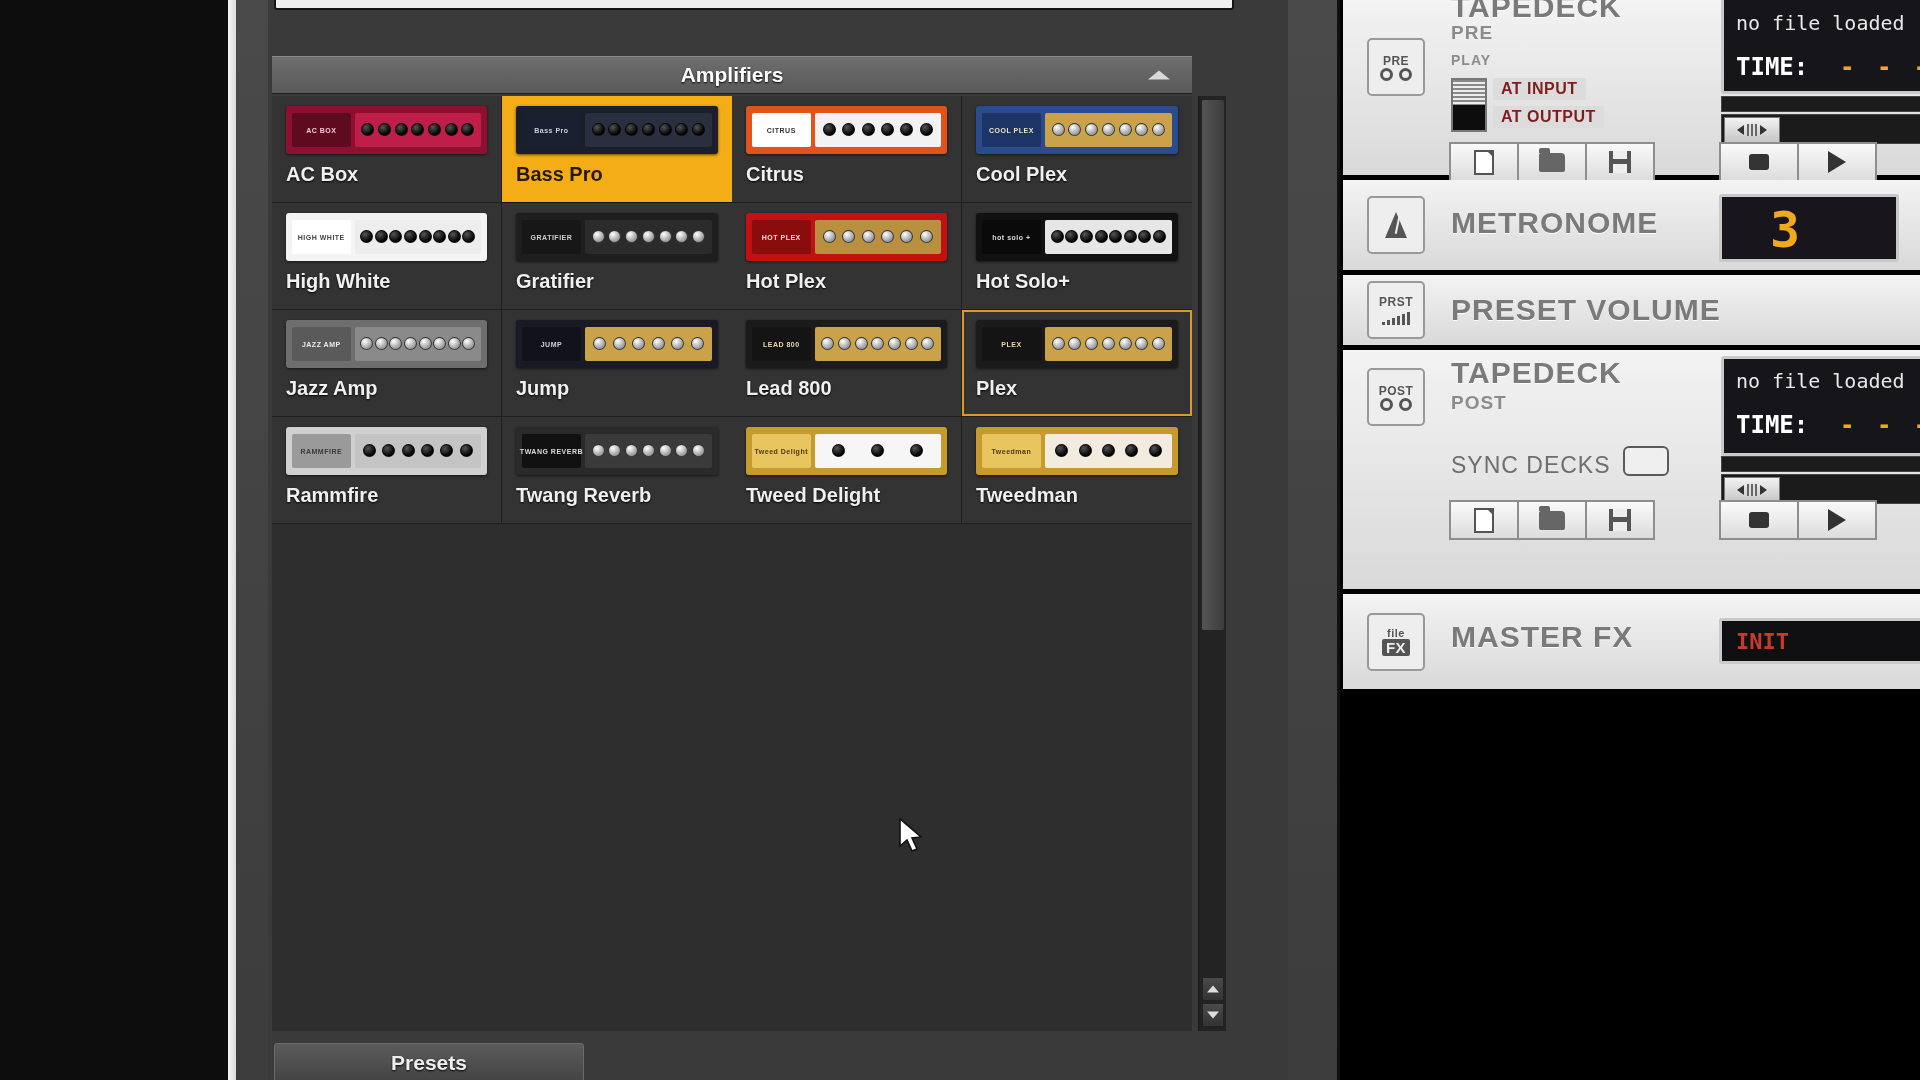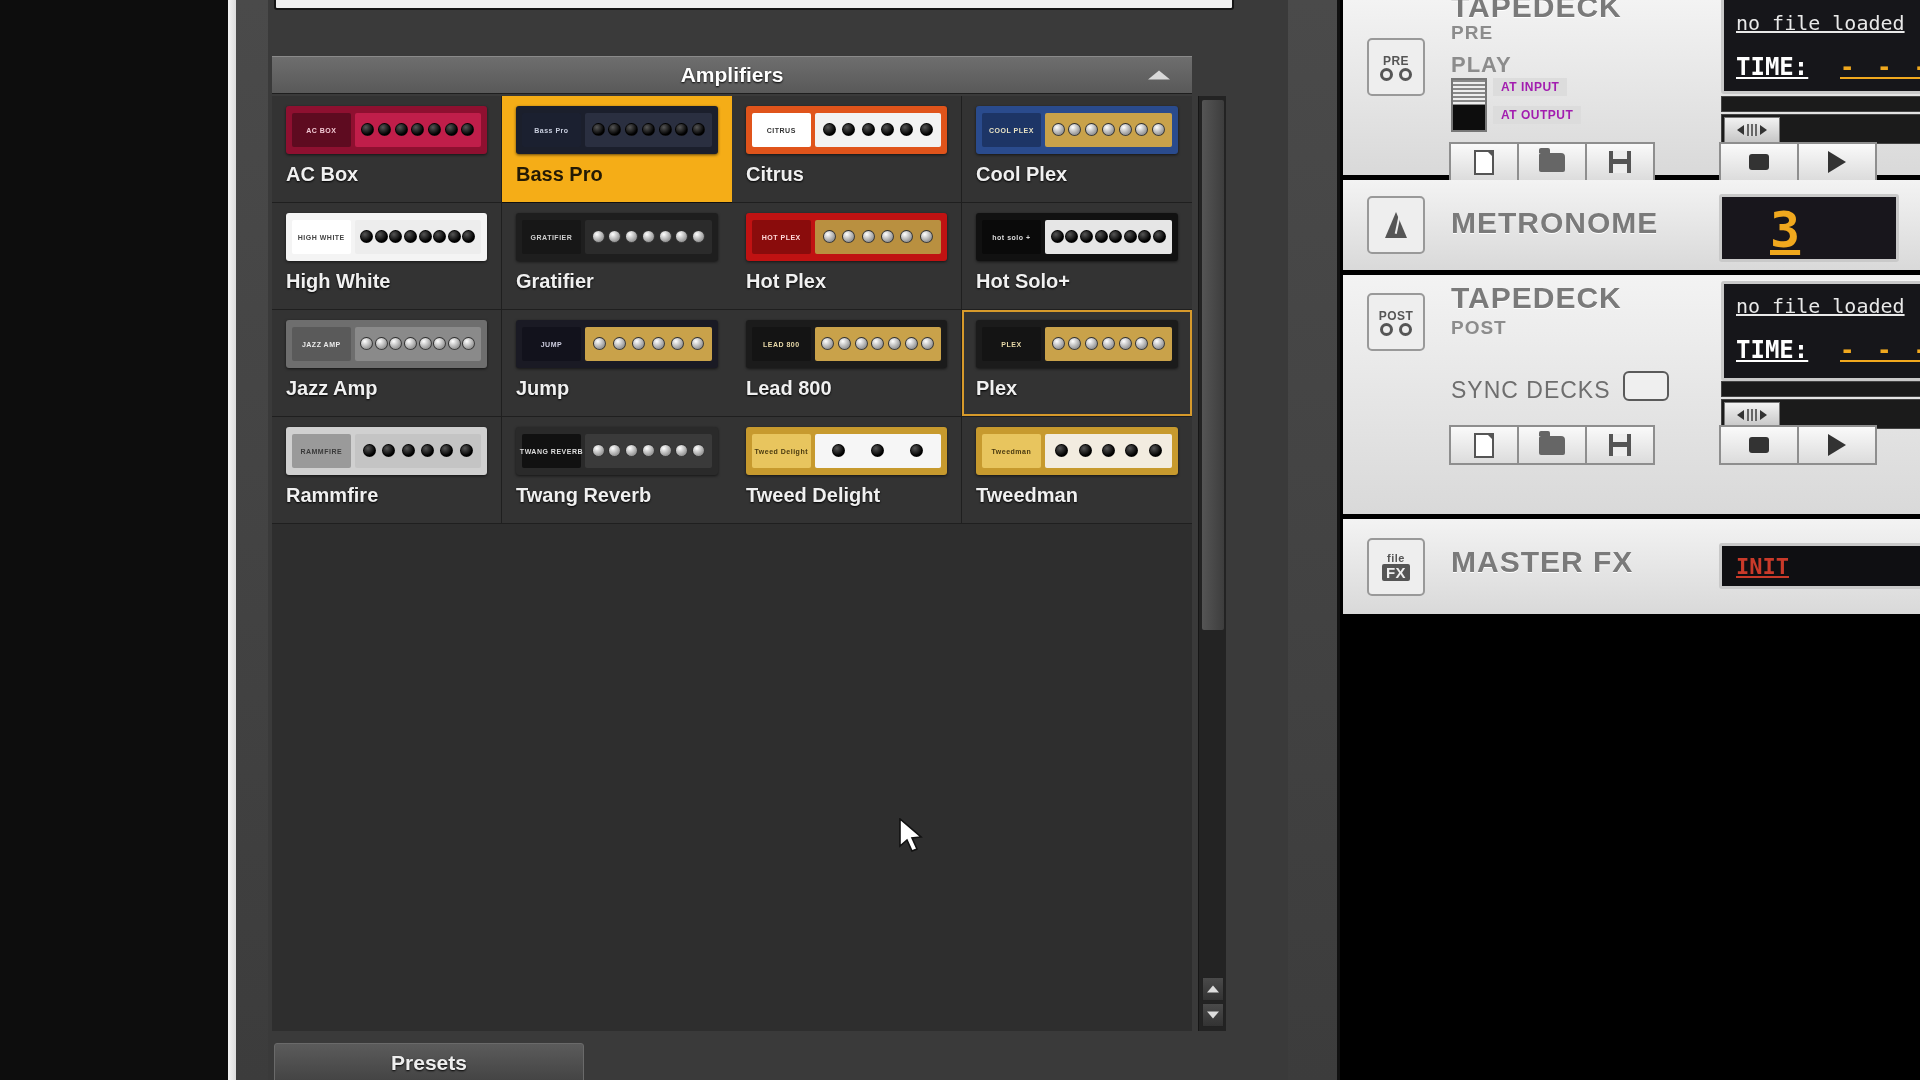--- a/index.html
+++ b/index.html
@@ -110,34 +110,34 @@
   .reels { display:flex; gap:6px; }
   .reels i { width:13px;height:13px;border-radius:50%;border:3px solid #555; }
 
   .rowtitle { position:absolute; left:108px; font-size:30px; font-weight:bold;
               color:#7a7a7a; letter-spacing:1px; text-shadow:0 1px 0 #fff; }
   .rowsub { position:absolute; left:108px; font-size:19px; font-weight:bold;
             color:#8c8c8c; letter-spacing:1px; }
 
   .lcd { position:absolute; background:#16161a; border:3px solid #c9c9c9;
          border-radius:3px; overflow:hidden; }
-  .lcd .t { position:absolute; font-family:"DejaVu Sans Mono", monospace;text-decoration:underline; }
+  .lcd .t { position:absolute; font-family:"DejaVu Sans Mono", monospace; }
 
   .ctlbtn { width:70px; height:40px; background:linear-gradient(180deg,#fafafa,#dcdcdc);
             border:2px solid #8e8e8e; display:flex; align-items:center; justify-content:center; }
   .ctlgrp { position:absolute; display:flex; }
   .ctlgrp.transport .ctlbtn { width:80px; }
 
   .tapeslider { position:absolute; width:36px; height:54px; background:#ddd;
                 border:2px solid #777; }
   .tapeslider .hatch { height:50%; background:repeating-linear-gradient(180deg,#888 0 2px,#eee 2px 4px); }
   .tapeslider .solid { height:50%; background:#0d0d0d; }
 
-  .playlbl { position:absolute; background:#dcdcdc; font-size:12px; font-weight:bold;
-             color:#a21caf; padding:2px 8px; letter-spacing:.5px; }
+  .playlbl { position:absolute; background:#dcdcdc; font-size:16px; font-weight:bold;
+             color:#7f1d1d; padding:2px 8px; letter-spacing:.5px; }
 
   .syncbox { position:absolute; width:46px; height:30px; background:#efefef;
              border:2px solid #5a5a5a; border-radius:6px; }
   .synclbl { position:absolute; font-size:23px; font-weight:normal; color:#6e6e6e;
              letter-spacing:1px; }
 
   .scrubwrap { position:absolute; background:#1b1b1b; border:1px solid #444; }
   .scrubthumb { position:absolute; width:56px; height:26px; left:2px; top:2px;
                 background:linear-gradient(180deg,#f2f2f2,#c6c6c6); border:1px solid #777;
                 display:flex; align-items:center; justify-content:center; gap:3px; }
@@ -511,21 +511,21 @@
       <div class="badge" style="top:38px;transform:none">
         <span class="bt">PRE</span>
         <span class="reels">
             <i></i>
             <i></i>
           </span>
       </div>
       <div class="rowtitle" style="top:-10px">TAPEDECK</div>
       <div class="rowsub" style="top:22px">PRE</div>
 
-      <div class="rowsub" style="left:108px;top:52px;font-size:22px">PLAY</div>
+      <div class="rowsub" style="left:108px;top:52px;font-size:14px">PLAY</div>
       <div class="tapeslider" style="left:108px;top:78px">
         <div class="hatch"></div>
         <div class="solid"></div>
       </div>
       <div class="playlbl" style="left:150px;top:78px">AT INPUT</div>
       <div class="playlbl" style="left:150px;top:106px">AT OUTPUT</div>
 
       <div class="ctlgrp" style="left:106px;top:142px">
         <div class="ctlbtn">
             <span class="docicon"></span>
@@ -566,20 +566,34 @@
     <div class="rackrow" style="height:95px">
       <div class="badge">
         <span class="metroicon"></span>
       </div>
       <div class="rowtitle" style="top:26px">METRONOME</div>
       <div class="lcd" style="left:376px;top:14px;width:180px;height:68px;background:#18161c">
         <span class="t" style="left:48px;top:4px;font-size:50px;font-weight:bold;color:#f0a81e">3</span>
       </div>
     </div>
 
+    <div class="rackrow" style="height:75px">
+      <div class="badge">
+        <span class="bt">PRST</span>
+        <span class="bars">
+          <i style="height:3px"></i>
+            <i style="height:5px"></i>
+            <i style="height:7px"></i>
+          <i style="height:9px"></i>
+            <i style="height:11px"></i>
+            <i style="height:13px"></i>
+        </span>
+      </div>
+      <div class="rowtitle" style="top:18px">PRESET VOLUME</div>
+    </div>
 
     <div class="rackrow" style="height:244px">
       <div class="badge" style="top:18px;transform:none">
         <span class="bt">POST</span>
         <span class="reels">
             <i></i>
             <i></i>
           </span>
       </div>
       <div class="rowtitle" style="top:6px">TAPEDECK</div>

